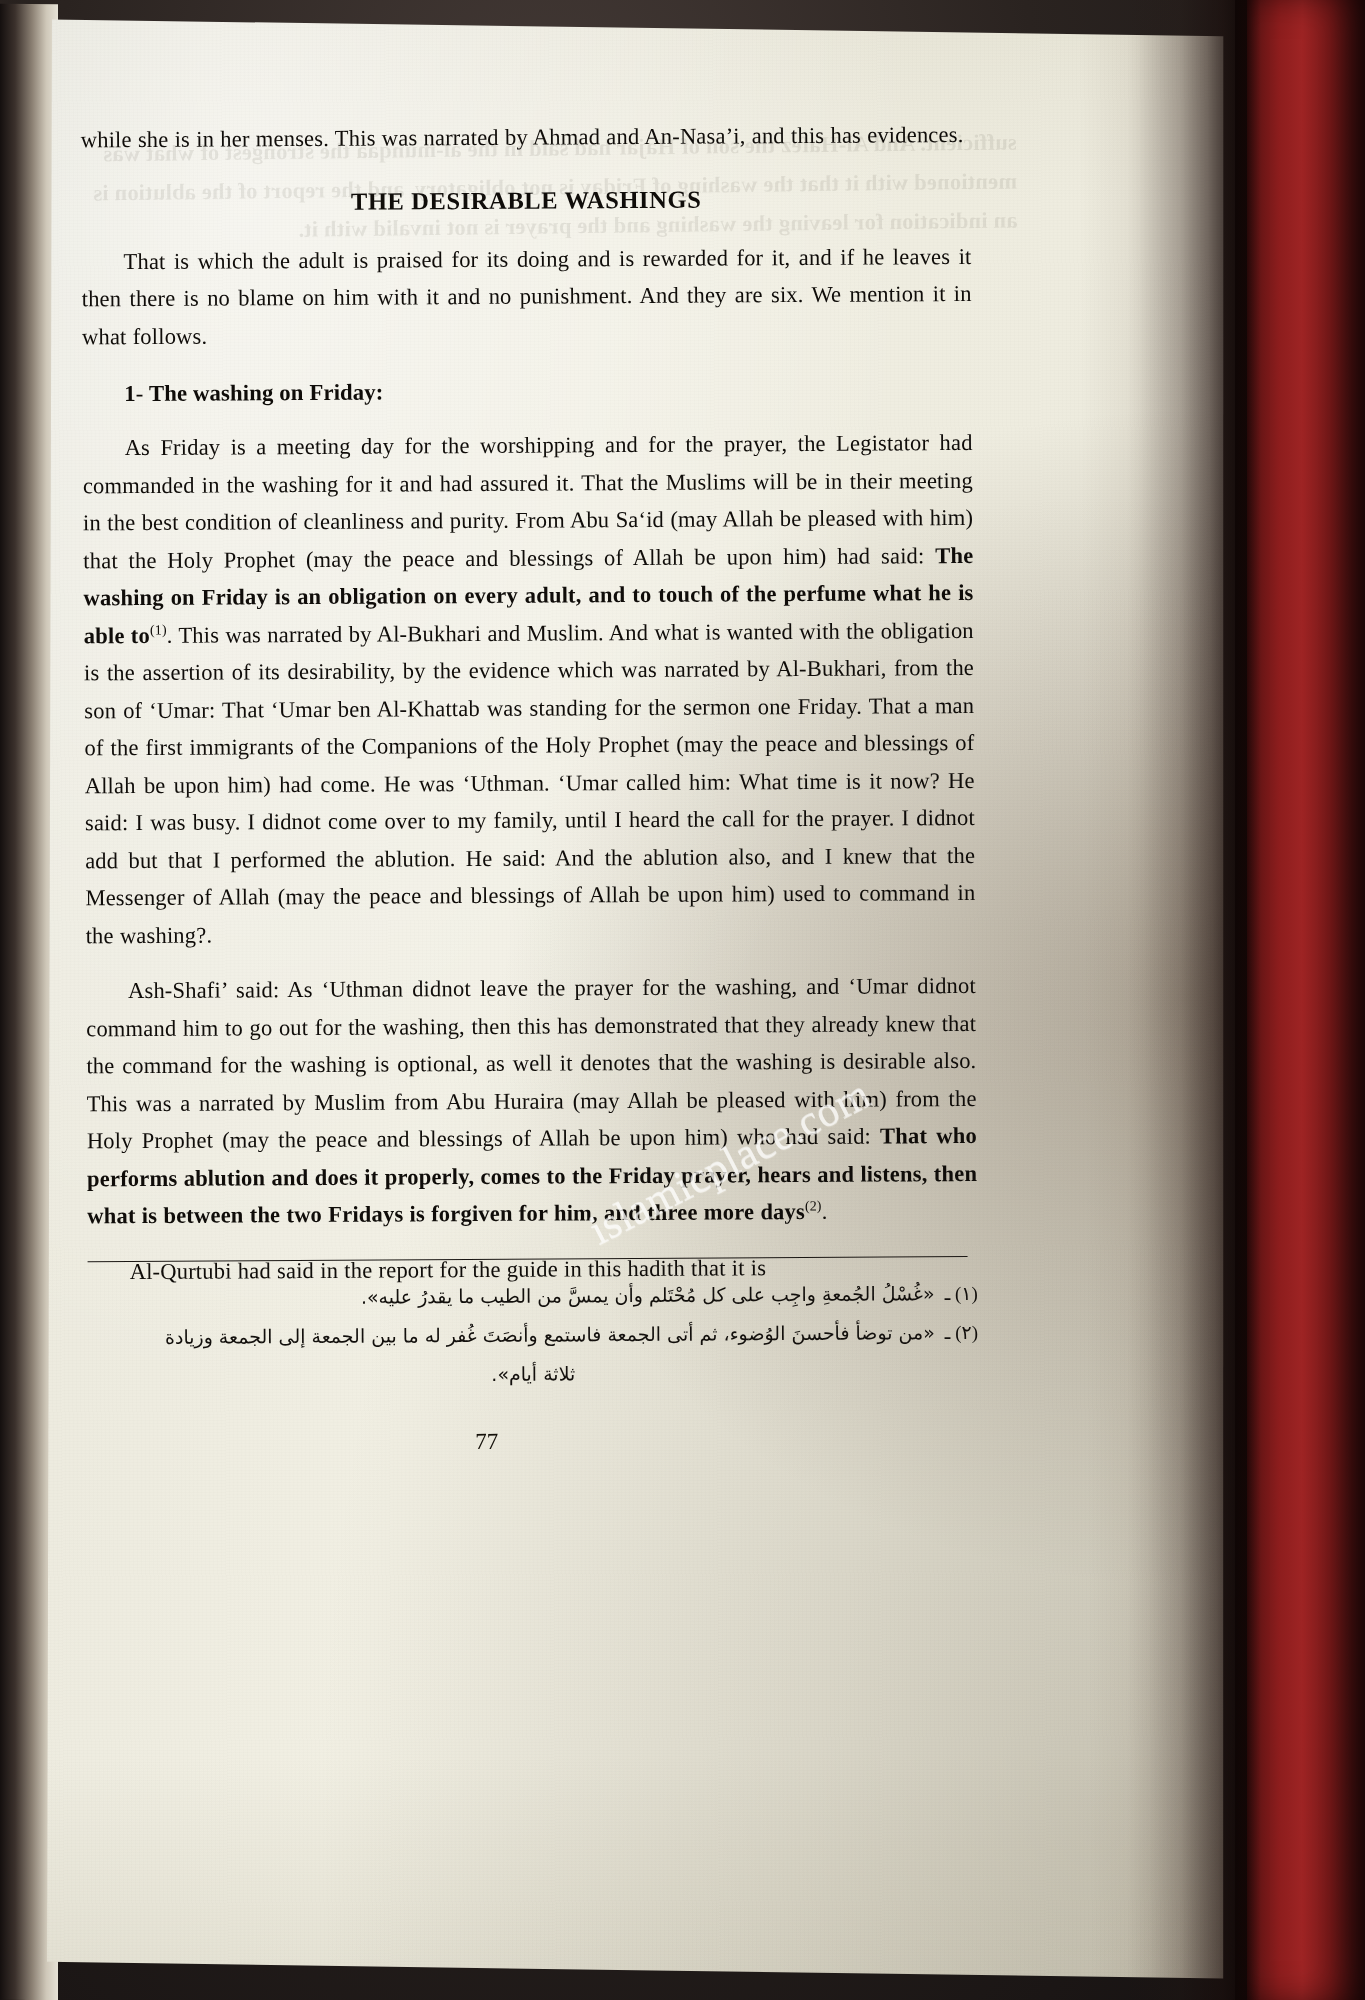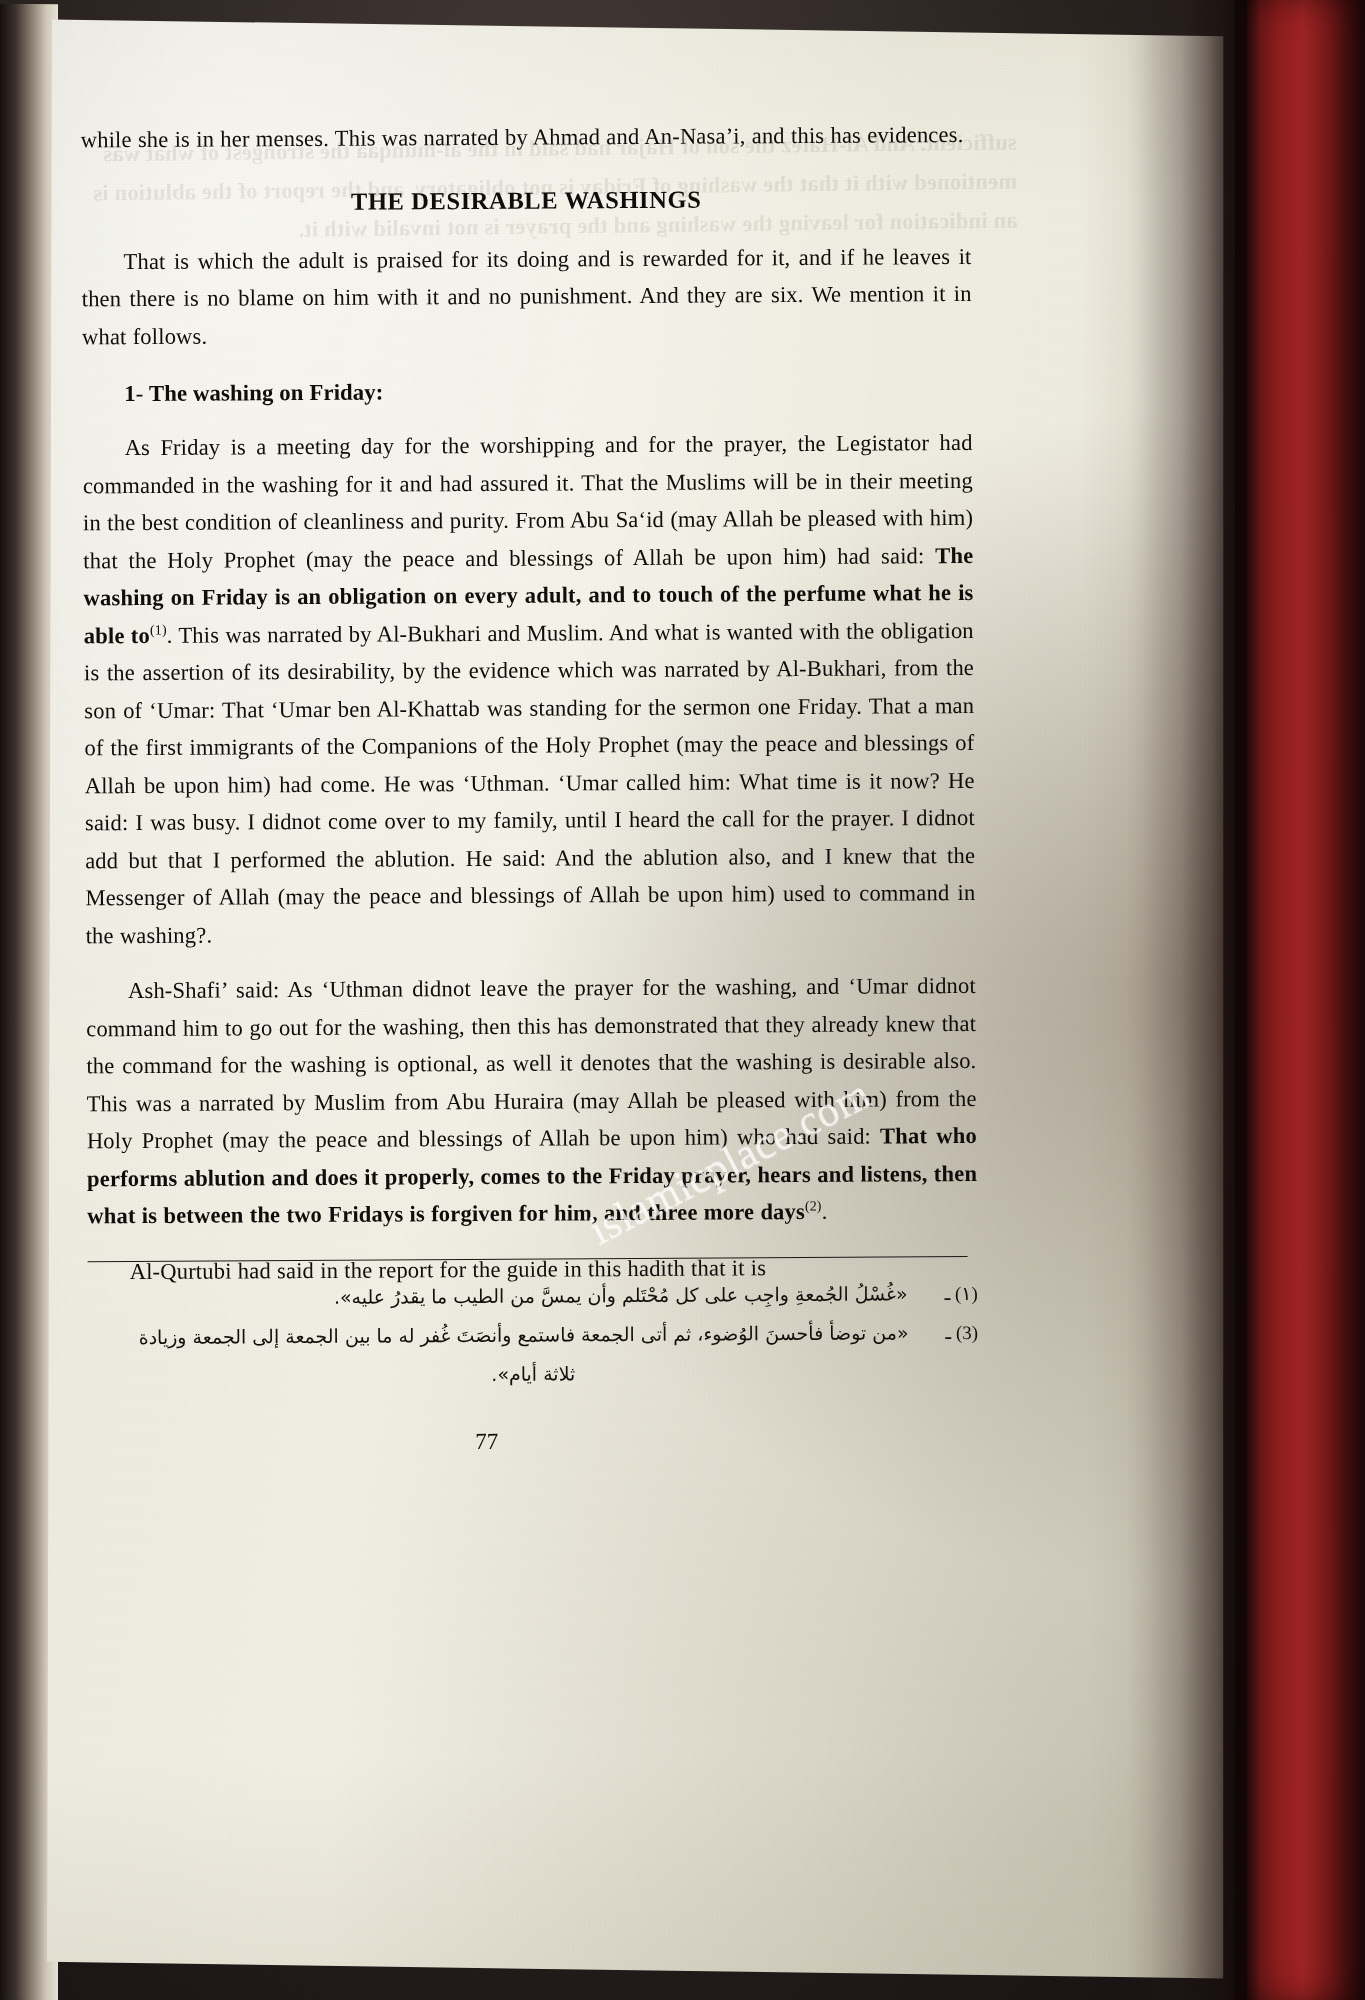--- a/index.html
+++ b/index.html
@@ -200,21 +200,20 @@
     flex-direction: row;
     gap: 10px;
     align-items: flex-start;
   }
   .fn-marker {
     flex: 0 0 auto;
     white-space: nowrap;
     font-family: "Liberation Serif", serif;
     font-size: 19px;
     padding-top: 1px;
-    margin-left: 27px;
   }
   .fn-text { flex: 1 1 auto; }
   .fn-tail { text-align: center; }
 
   
   .folio {
     position: absolute;
     left: 0;
     top: 1420px;
     width: 900px;
@@ -308,21 +307,21 @@
     </div>
 
     <div class="fn-rule"></div>
 
     <div class="footnotes">
       <div class="fn-row">
         <span class="fn-marker">(١) ـ</span>
         <span class="fn-text">«غُسْلُ الجُمعةِ واجِب على كل مُحْتَلم وأن يمسَّ من الطيب ما يقدرُ عليه».</span>
       </div>
       <div class="fn-row">
-        <span class="fn-marker">(3) ـ</span>
+        <span class="fn-marker">(٢) ـ</span>
         <span class="fn-text">«من توضأ فأحسنَ الوُضوء، ثم أتى الجمعة فاستمع وأنصَتَ غُفر له ما بين الجمعة إلى الجمعة وزيادة</span>
       </div>
       <div class="fn-tail">ثلاثة أيام».</div>
     </div>
 
     <div class="folio">77</div>
 
     <div class="watermark">islamicplace.com</div>
 
     <div class="grain"></div>

